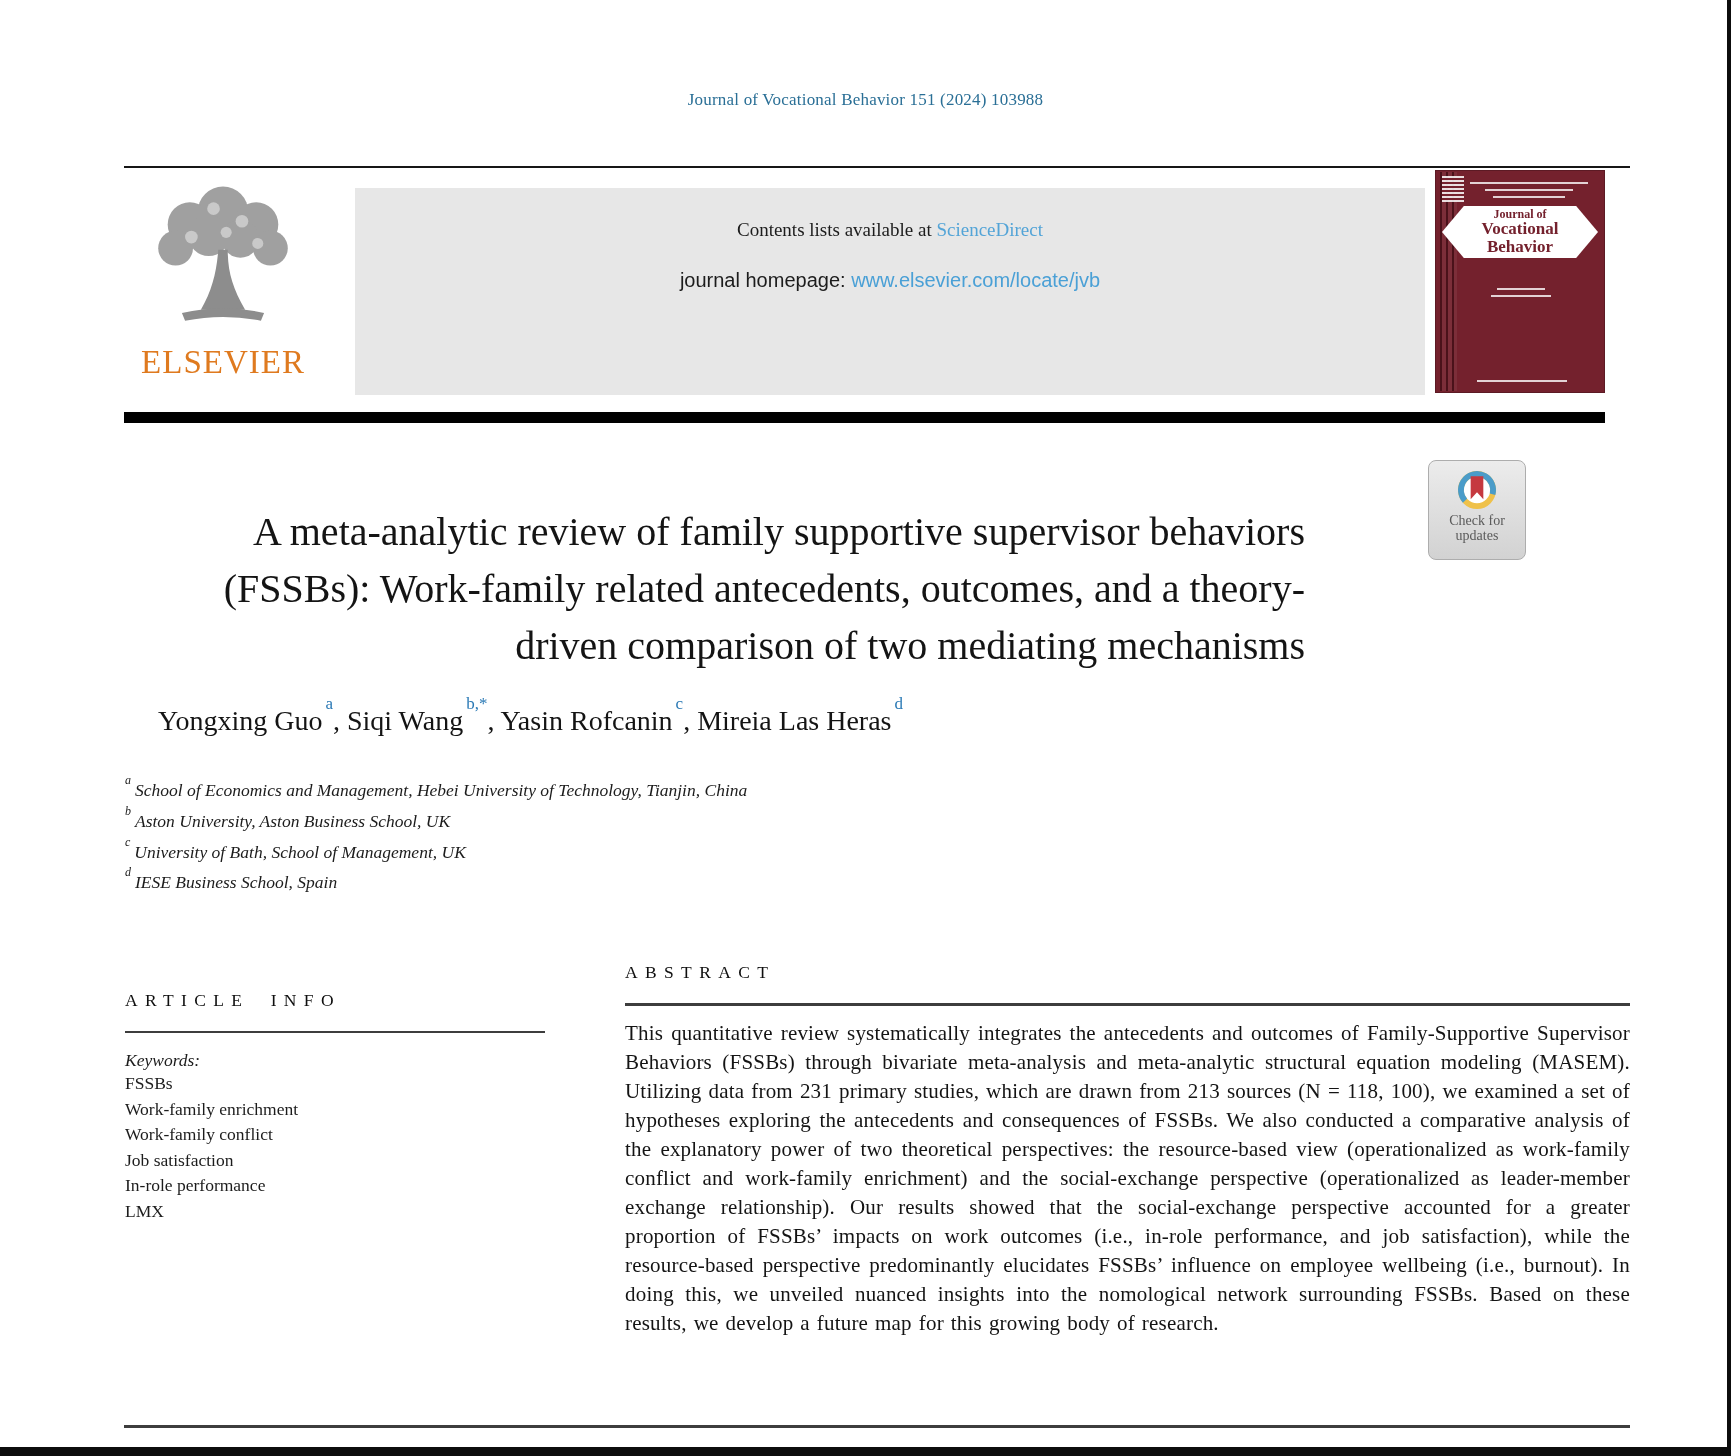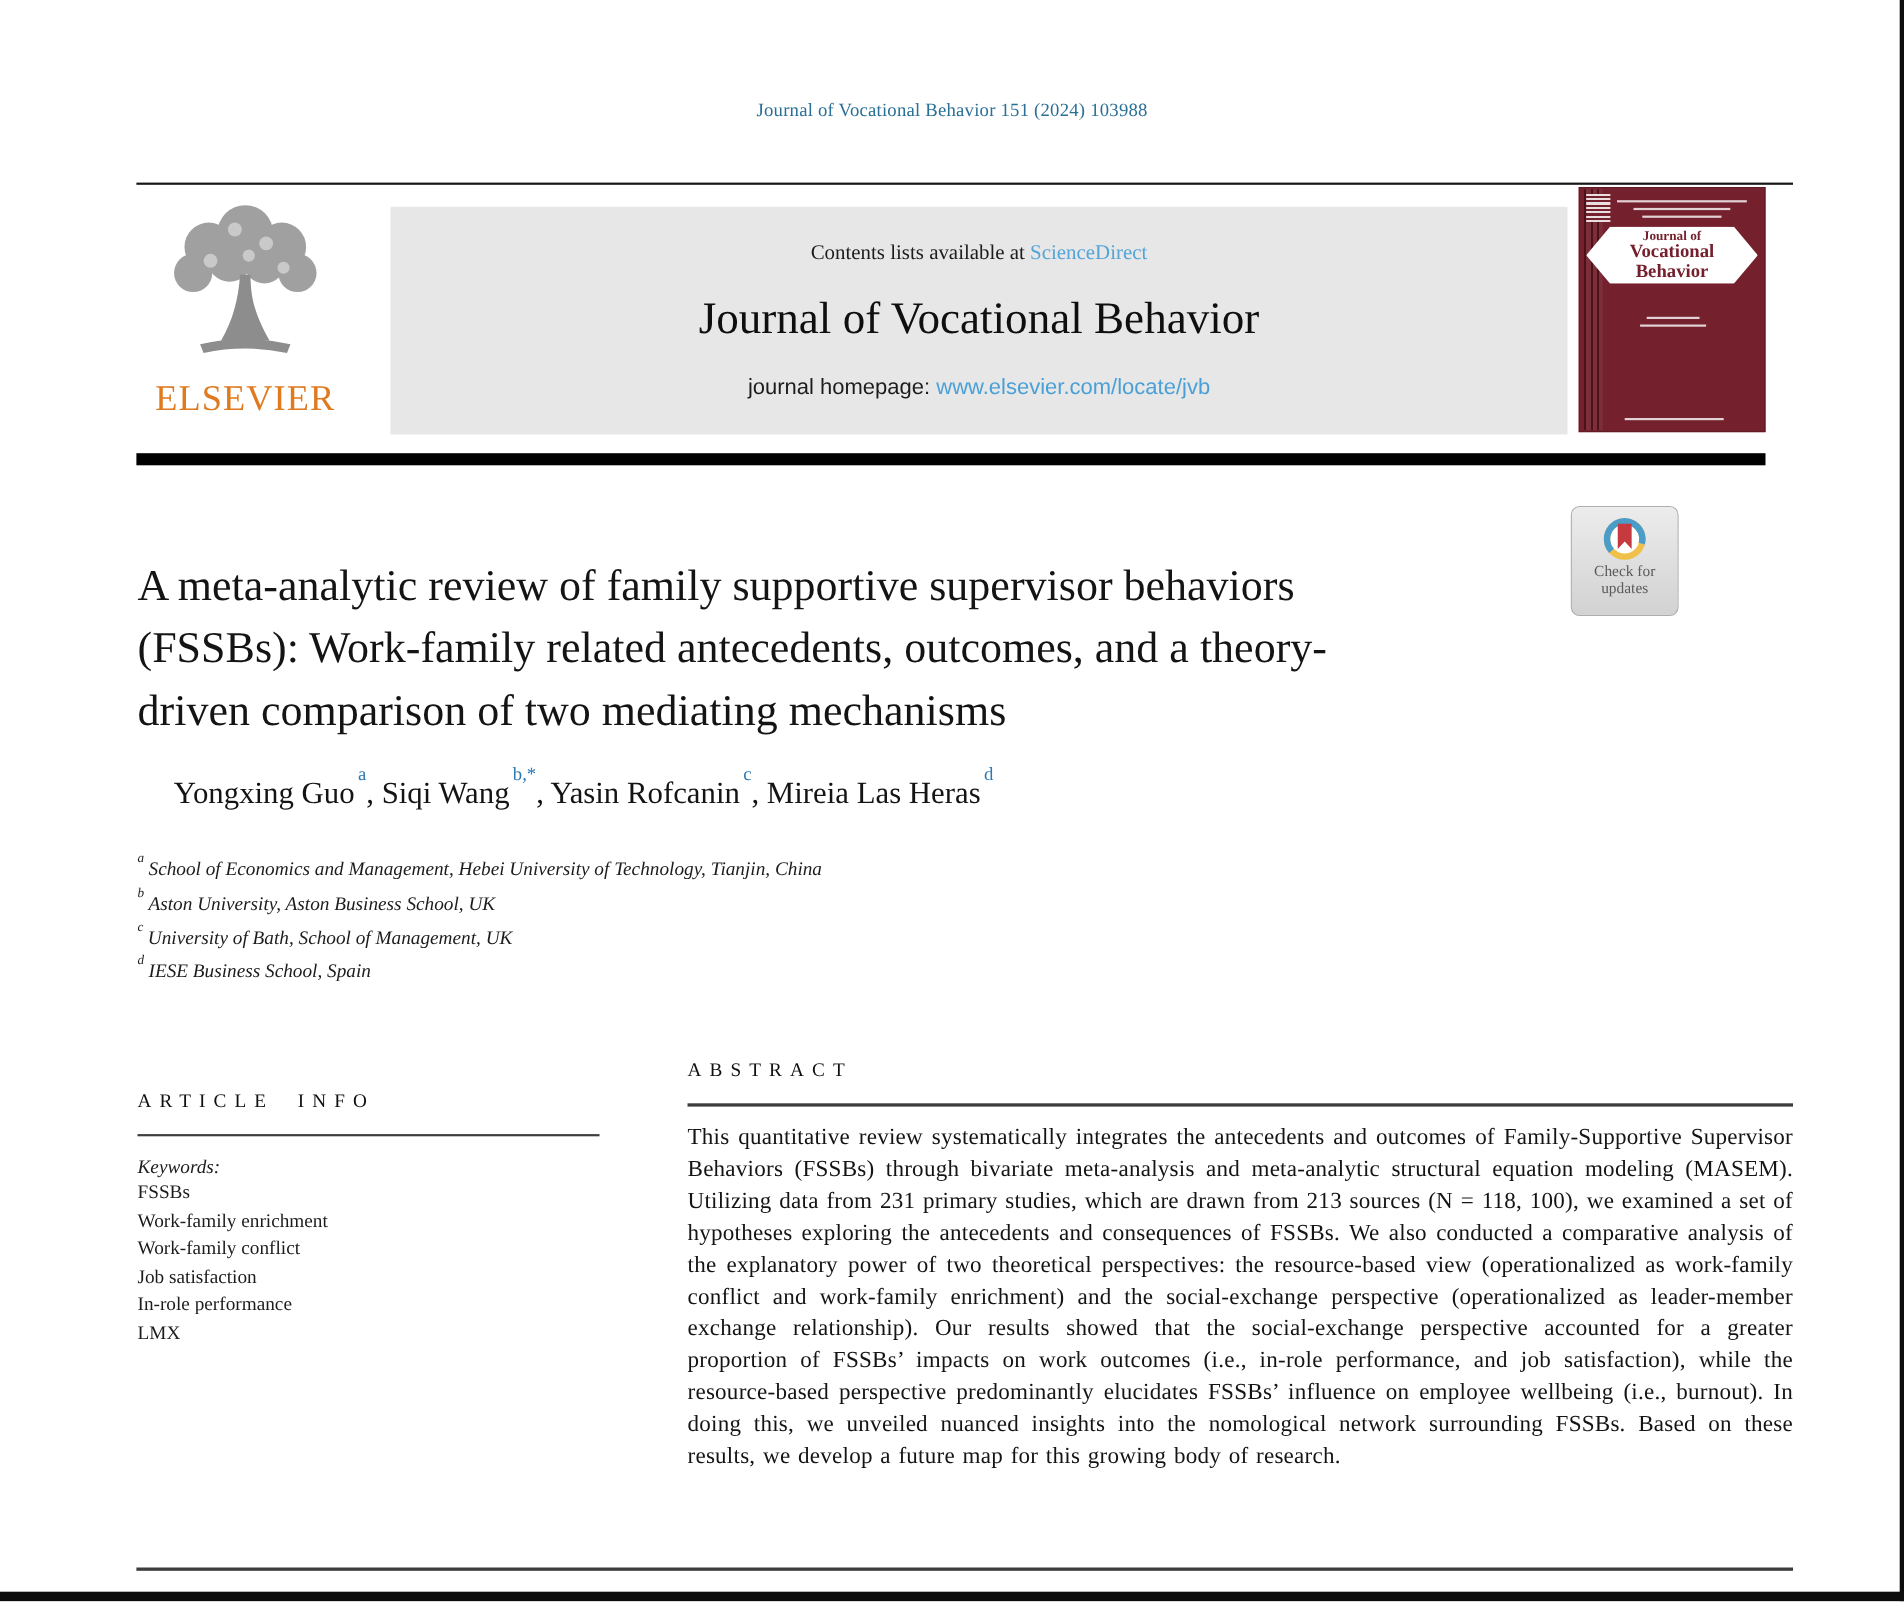--- a/index.html
+++ b/index.html
@@ -67,21 +67,21 @@
     position:absolute; left:1428px; top:460px; width:96px; height:98px;
     background:linear-gradient(#ececec,#d2d2d2); border:1px solid #adadad; border-radius:8px;
     text-align:center; cursor:pointer;
   }
   .check-badge svg { display:block; margin:6px auto 0 auto; }
   .check-badge .bl { font-family:Liberation Serif, serif; font-size:14px; color:#5a5a5a; line-height:15px; }
 
   
   .article-title {
     position:absolute; left:125px; top:503px; width:1180px;
-    font-size:40px; line-height:57px; color:#141414;
+    font-size:40px; line-height:57px; color:#141414;text-align:right;
   }
   .authors { position:absolute; left:125px; top:705px; font-size:28px; color:#141414;margin-left:33px; }
   .authors sup { color:#2a79b5; font-size:17px; position:relative; top:-11px; margin-left:3px; }
   .authors .sep { color:#141414; }
   .affiliations { position:absolute; left:125px; top:772px; font-size:17.5px; font-style:italic; color:#1c1c1c; line-height:26px; }
   .affiliations sup { font-size:12px; position:relative; top:-5px; margin-right:4px; }
 
   
   .col-heading { margin:0; font-size:17.5px; font-weight:normal; letter-spacing:0.42em; word-spacing:0.55em; color:#0f0f0f; }
   .col-rule { height:2px; background:#3d3d3d; margin-top:20px; }
@@ -128,21 +128,20 @@
         </g>
         <path d="M47 44 C 46 58 43 70 36 82 L64 82 C 56 68 53 58 53 44 Z" fill="#8d8d8d"></path>
         <path d="M24 84 q26 -6 52 0 l-2 5 q-24 -5 -48 0 z" fill="#8d8d8d"></path>
       </svg>
     </span>
     <span class="elsevier-word">ELSEVIER</span>
   </div>
 
   <div class="masthead-box">
     <p class="contents-line"><span>Contents lists available at </span><span class="sd">ScienceDirect</span></p>
-    <h1 class="masthead-title">Journal of Vocational Behavior</h1>
     <p class="homepage-line"><span>journal homepage: </span><span class="url">www.elsevier.com/locate/jvb</span></p>
   </div>
 
   <div class="cover">
     <div class="cover-stripes"></div>
     <div class="cover-emblem"></div>
     <div class="dash d1"></div>
     <div class="dash d2"></div>
     <div class="dash d3"></div>
     <div class="cover-hex">

